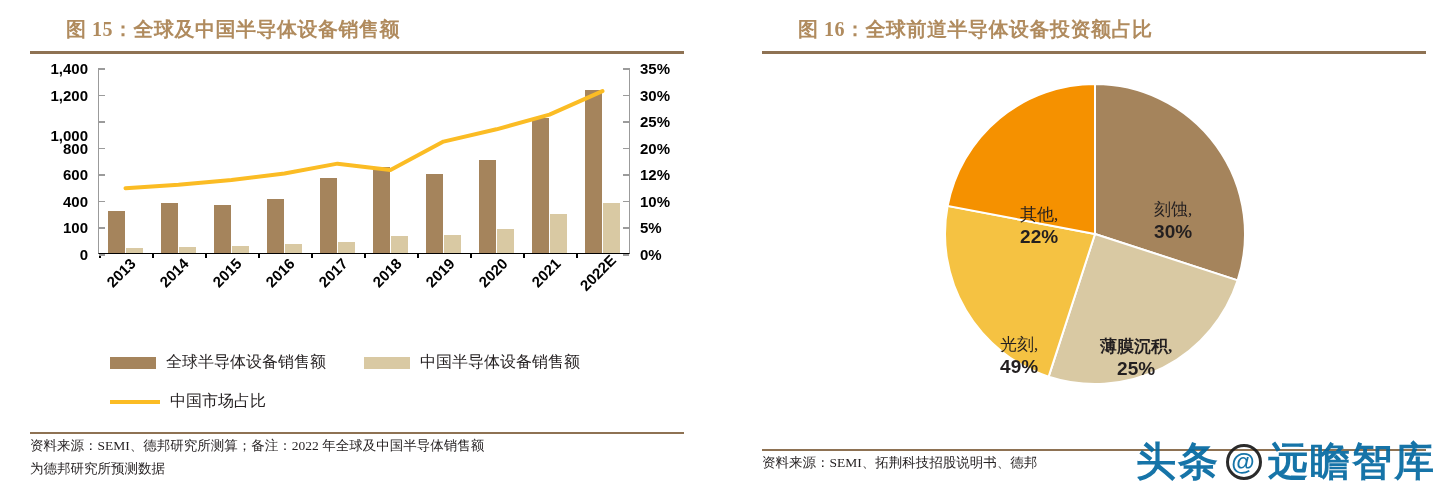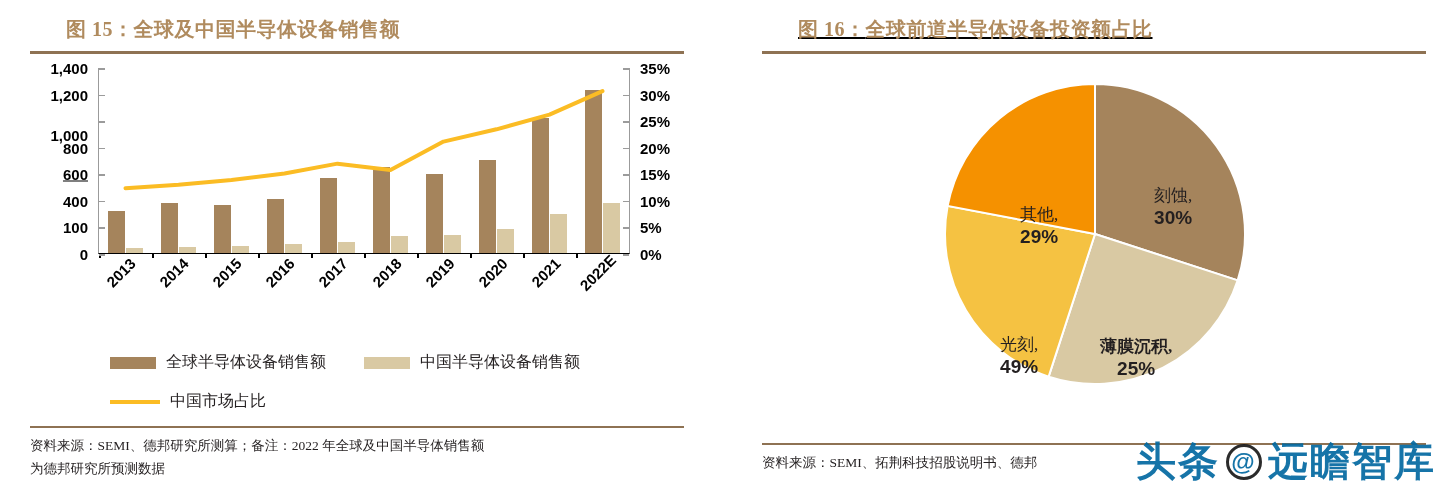--- a/index.html
+++ b/index.html
@@ -16,21 +16,21 @@
     background: #ffffff;
     display: flex;
     gap: 40px;
     padding: 0;
   }
   .panel {
     position: relative;
     height: 497px;
   }
   .panel-left  { width: 702px; padding: 0 18px 0 30px; }
-  .panel-right { width: 702px; padding: 0 18px 0 20px; text-decoration: underline; }
+  .panel-right { width: 702px; padding: 0 18px 0 20px; }
 
   .fig-title {
     font-family: "Liberation Serif", "DejaVu Serif", serif;
     font-weight: bold;
     font-size: 20px;
     color: #B08B5E;
     letter-spacing: 0.5px;
     padding-top: 16px;
     white-space: nowrap;
     margin-left: 36px;
@@ -43,21 +43,20 @@
   }
   .source-rule {
     height: 2px;
     background: #8E7253;
   }
   .source-note {
     font-family: "Liberation Serif", "DejaVu Serif", serif;
     font-size: 13.5px;
     color: #231F20;
     line-height: 1.75;
-    padding-top: 6px;
     white-space: pre-wrap;
   }
 
   
   .combo-wrap {
     position: relative;
     width: 660px;
     height: 210px;
     margin-top: 14px;
     margin-left: 2px;
@@ -217,31 +216,31 @@
       <span class="num">图 15：</span><span>全球及中国半导体设备销售额</span>
     </div>
     <div class="title-rule"></div>
 
     <div class="combo-wrap">
 
       <div class="y-axis-left" id="yAxisLeft">
           <div class="tick" style="top: 186px;">0</div>
           <div class="tick" style="top: 159.429px;">100</div>
           <div class="tick" style="top: 132.857px;">400</div>
-          <div class="tick" style="top: 106.286px; text-decoration: underline;">600</div>
+          <div class="tick" style="top: 106.286px;">600</div>
           <div class="tick" style="top: 79.7143px;">800</div>
           <div class="tick" style="top: 67px;">1,000</div>
           <div class="tick" style="top: 26.5714px;">1,200</div>
           <div class="tick" style="top: 0px;">1,400</div>
         </div>
       <div class="y-axis-right" id="yAxisRight">
           <div class="tick" style="top: 186px;">0%</div>
           <div class="tick" style="top: 159.429px;">5%</div>
           <div class="tick" style="top: 132.857px;">10%</div>
-          <div class="tick" style="top: 106.286px;">15%</div>
+          <div class="tick" style="top: 106.286px;">12%</div>
           <div class="tick" style="top: 79.7143px;">20%</div>
           <div class="tick" style="top: 53.1429px;">25%</div>
           <div class="tick" style="top: 26.5714px;">30%</div>
           <div class="tick" style="top: 0px;">35%</div>
         </div>
 
       <div class="plot" id="plotArea">
         <div class="bars" id="barsRoot">
             <div class="bar-group">
               <div class="bar global" style="height: 42.5143px;"></div>
@@ -373,38 +372,38 @@
     <div class="title-rule"></div>
 
     <div class="pie-wrap">
       <svg class="pie-svg" width="330" height="320" viewBox="0 0 330 320" id="pieSvg">
           <path d="M 165 160 L 165.00 10.00 A 150 150 0 0 1 307.66 206.35 Z" fill="#A5845C" stroke="#ffffff" stroke-width="2"></path>
           <path d="M 165 160 L 307.66 206.35 A 150 150 0 0 1 118.65 302.66 Z" fill="#D9C9A3" stroke="#ffffff" stroke-width="2"></path>
           <path d="M 165 160 L 118.65 302.66 A 150 150 0 0 1 17.66 131.89 Z" fill="#F5C242" stroke="#ffffff" stroke-width="2"></path>
           <path d="M 165 160 L 17.66 131.89 A 150 150 0 0 1 165.00 10.00 Z" fill="#F59100" stroke="#ffffff" stroke-width="2"></path>
         </svg>
 
-      <div class="pie-label" id="lbl-etch" style="left:392px; top:121px;">
+      <div class="pie-label" id="lbl-etch" style="left:392px; top:135px;">
         <span class="cat">刻蚀,</span>
         <span class="val">30%</span>
       </div>
 
       <div class="pie-label bold" id="lbl-dep" style="left:338px; top:272px;">
         <span class="cat">薄膜沉积,</span>
         <span class="val">25%</span>
       </div>
 
       <div class="pie-label" id="lbl-litho" style="left:238px; top:270px;">
         <span class="cat">光刻,</span>
         <span class="val">49%</span>
       </div>
 
       <div class="pie-label" id="lbl-other" style="left:258px; top:140px;">
         <span class="cat">其他,</span>
-        <span class="val">29%</span>
+        <span class="val">22%</span>
       </div>
     </div>
 
     <div class="right-footer">
       <div class="source-rule"></div>
       <div class="source-note">资料来源：SEMI、拓荆科技招股说明书、德邦</div>
     </div>
   </div>
 
   <div class="watermark">

